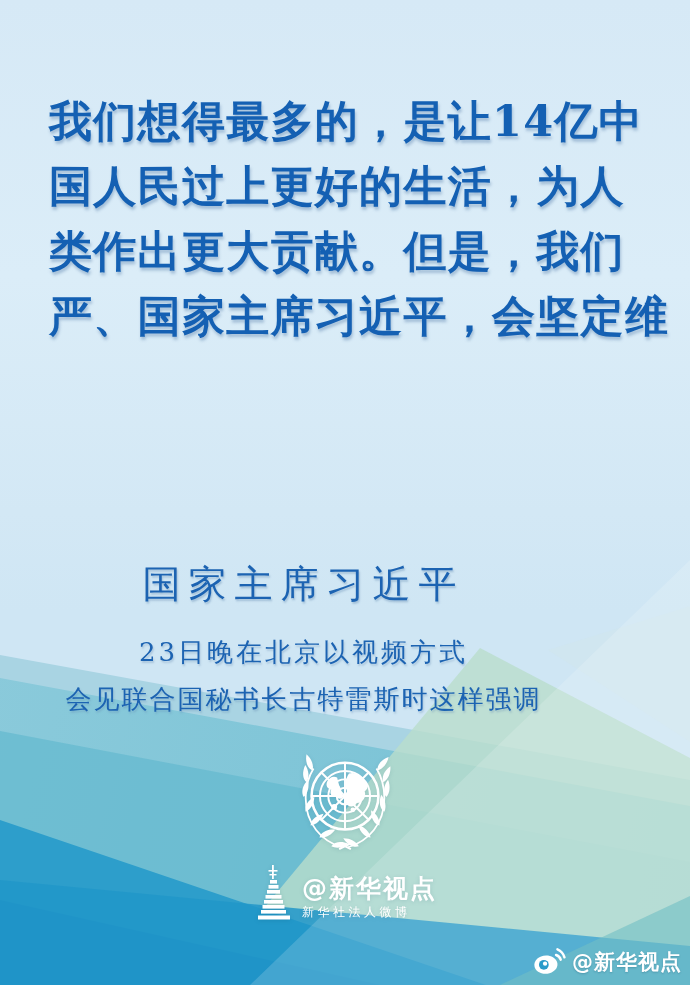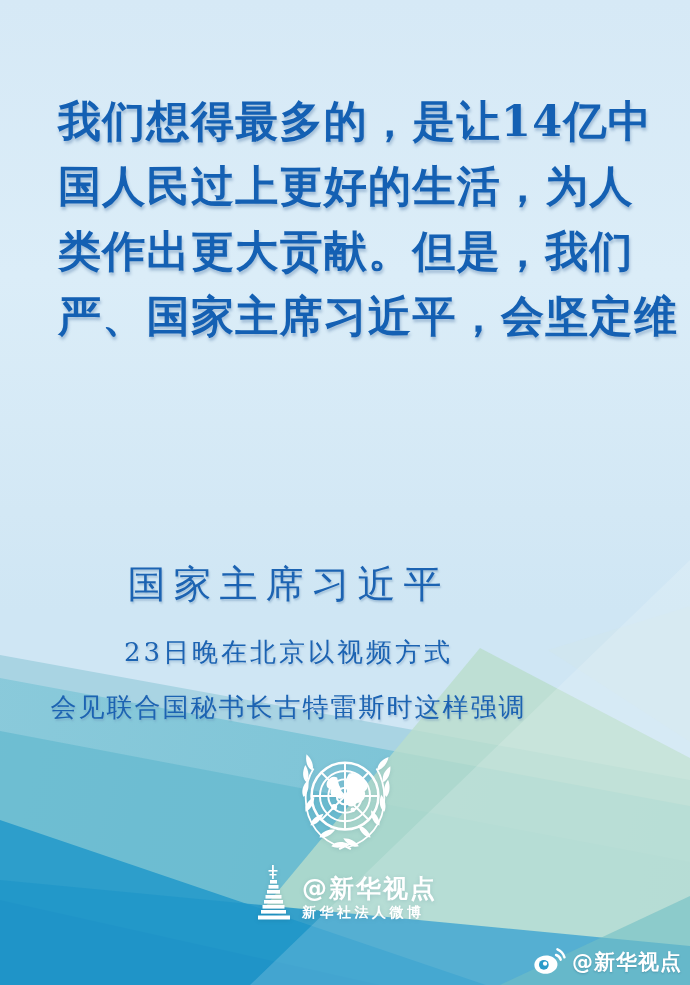--- a/index.html
+++ b/index.html
@@ -18,46 +18,46 @@
   .f-teal2 {background:#66b9cf;opacity:.75;clip-path:polygon(0 731px,690px 862px,690px 985px,0 985px);}
   .f-mintR {background:#cfe6ef;opacity:.9;clip-path:polygon(548px 650px,690px 606px,690px 742px);}
   .f-green {background:#b9ddcc;opacity:.8;clip-path:polygon(480px 648px,200px 985px,690px 985px,690px 758px);}
   .f-blueL {background:#2d9ecb;clip-path:polygon(0 820px,486px 985px,0 985px);}
   .f-blueL2{background:#1688bf;opacity:.95;clip-path:polygon(0 900px,380px 985px,0 985px);}
   .f-strip {background:#2196c9;opacity:.85;clip-path:polygon(0 880px,690px 946px,690px 985px,0 985px);}
   .f-grnBR {background:#57b3b9;opacity:.6;clip-path:polygon(500px 985px,690px 896px,690px 985px);}
   .f-light {background:rgba(255,255,255,.16);clip-path:polygon(690px 560px,250px 985px,690px 985px);}
   
   .quote{
-    position:absolute;left:58px;top:89px;width:600px;
+    position:absolute;left:49px;top:89px;width:600px;
     font-size:43px;line-height:65px;font-weight:700;
     letter-spacing:1.3px;color:#1460b3;
     text-shadow:1px 3px 3px rgba(96,134,176,.45);
     white-space:nowrap;
   }
   
-  .attr{position:absolute;left:0;top:560px;width:577px;text-align:center;color:#1c63b2;}
+  .attr{position:absolute;left:15px;top:560px;width:577px;text-align:center;color:#1c63b2;}
   .attr .speaker{font-size:38px;line-height:48px;letter-spacing:8px;font-weight:500;
                  text-shadow:1px 2px 2px rgba(96,134,176,.4);}
   .attr .ctx1{margin-top:28px;font-size:26px;line-height:32px;letter-spacing:3px;
               text-shadow:1px 2px 2px rgba(96,134,176,.35);}
-  .attr .ctx2{margin-top:23px;font-size:26px;line-height:32px;letter-spacing:2px;
+  .attr .ctx2{margin-top:15px;font-size:26px;line-height:32px;letter-spacing:2px;
               text-shadow:1px 2px 2px rgba(96,134,176,.35);}
   
   .un{position:absolute;left:286px;top:750px;width:118px;height:104px;
       filter:drop-shadow(0 1px 2px rgba(0,60,90,.12));}
   
   .xh{position:absolute;left:0;top:864px;width:690px;display:flex;
       justify-content:center;align-items:flex-end;gap:9px;color:#fff;
       filter:drop-shadow(0 1px 2px rgba(0,60,90,.15));}
   .xh .tower{width:40px;height:58px;flex:0 0 auto;}
   .xh .txt{display:flex;flex-direction:column;align-items:flex-start;padding-bottom:2px;
            font-family:"DejaVu Sans","Liberation Sans",sans-serif;}
   .xh .handle{font-size:25px;line-height:27px;font-weight:700;letter-spacing:2px;}
-  .xh .sub{margin-top:3px;font-size:14px;line-height:15px;font-weight:700;letter-spacing:3.5px;}
+  .xh .sub{margin-top:3px;font-size:12px;line-height:15px;font-weight:400;letter-spacing:3.5px;}
   
   .wm{position:absolute;right:8px;bottom:8px;display:flex;align-items:center;gap:6px;
       color:#fff;font-family:"DejaVu Sans","Liberation Sans",sans-serif;
       text-shadow:0 1px 2px rgba(0,60,90,.25);}
   .wm .wicon{width:34px;height:30px;}
   .wm .wtext{font-size:21px;font-weight:700;letter-spacing:1px;}
   svg .st{stroke:#fff;fill:none;}
 </style>
 </head>
 <body>

